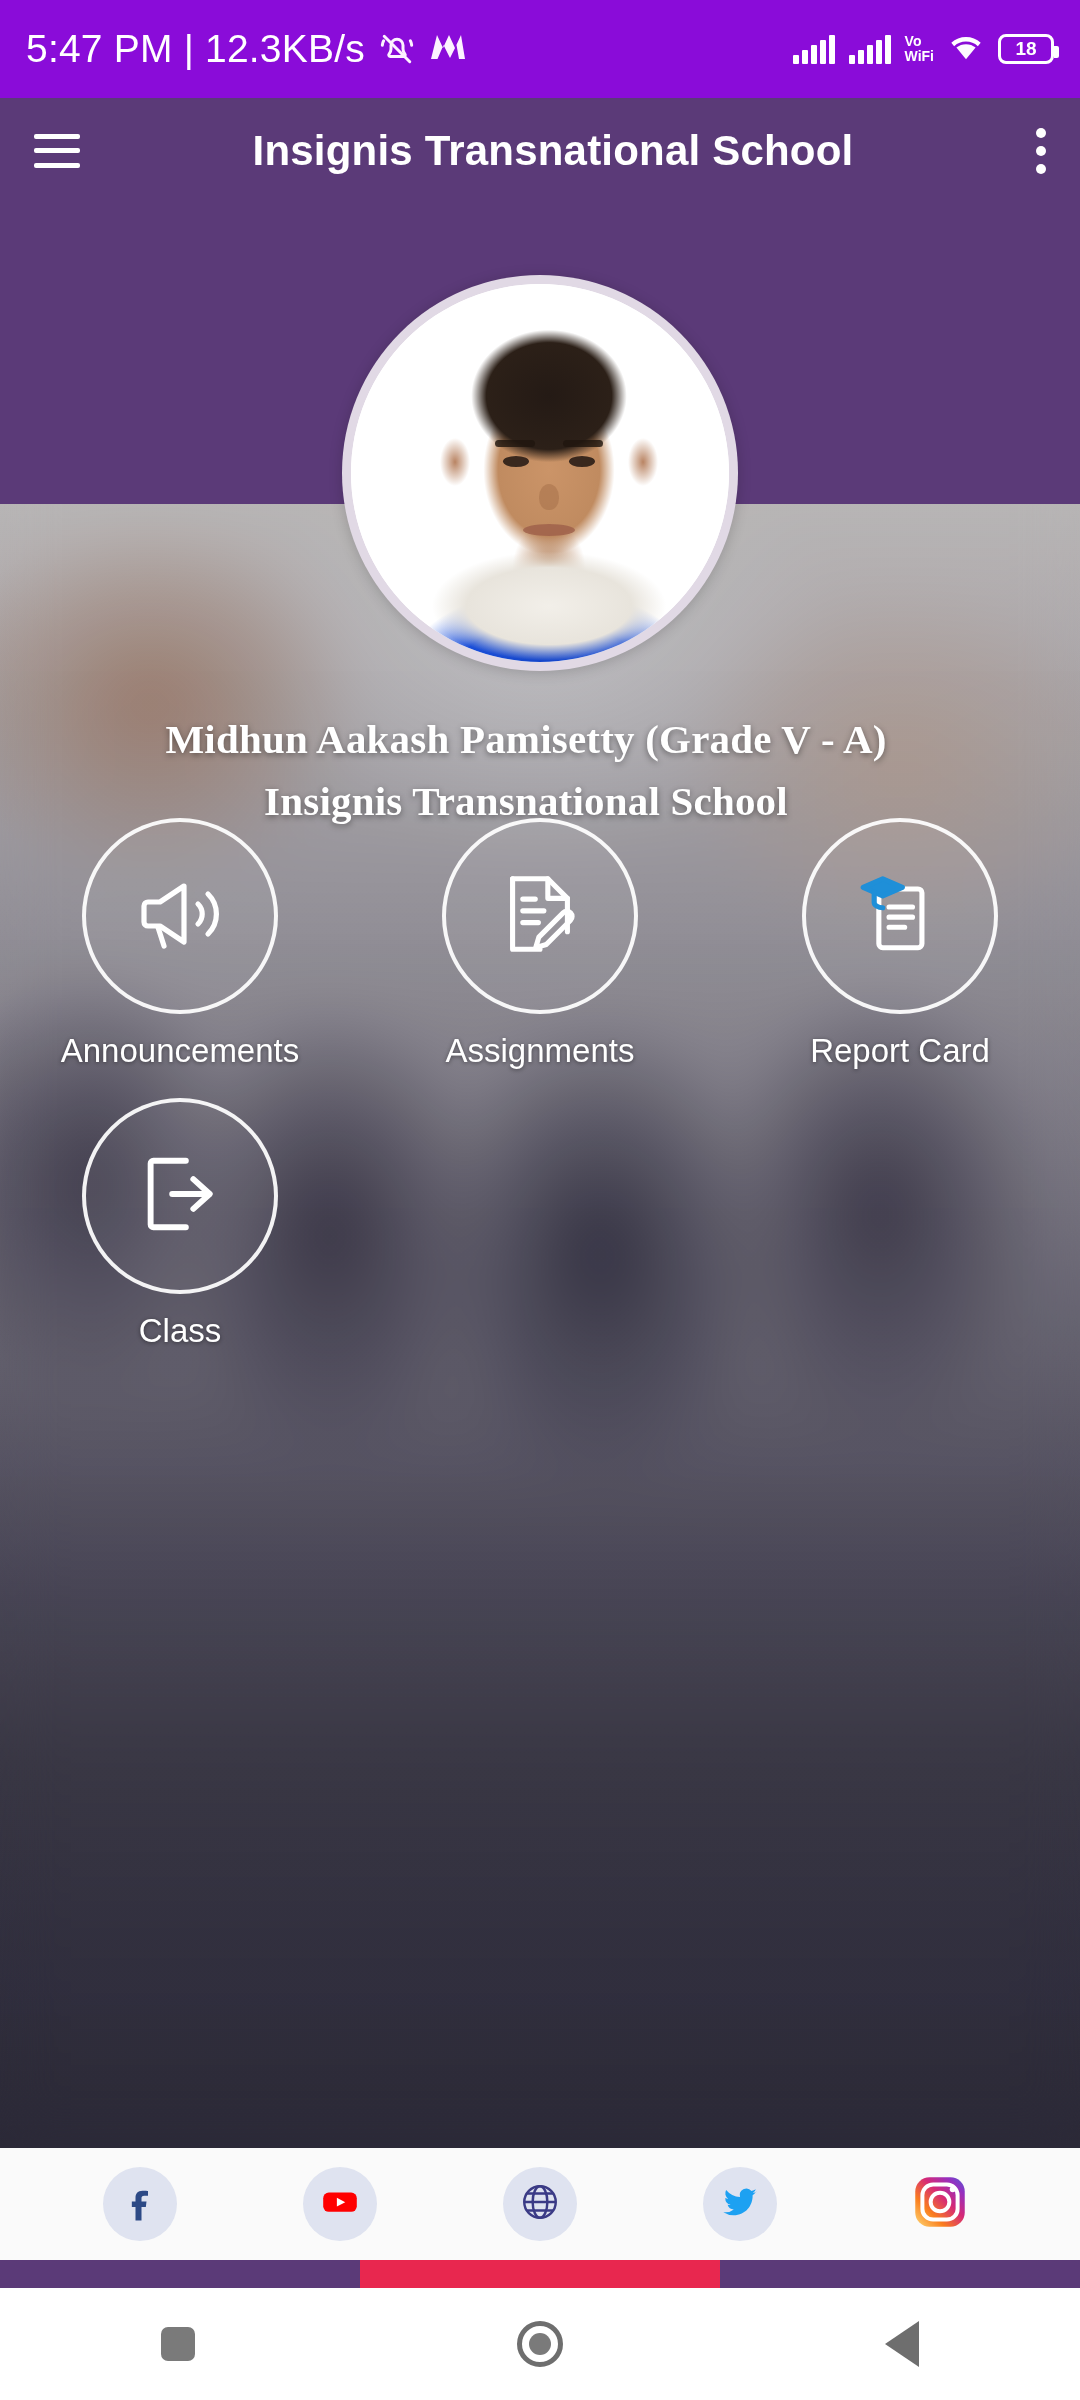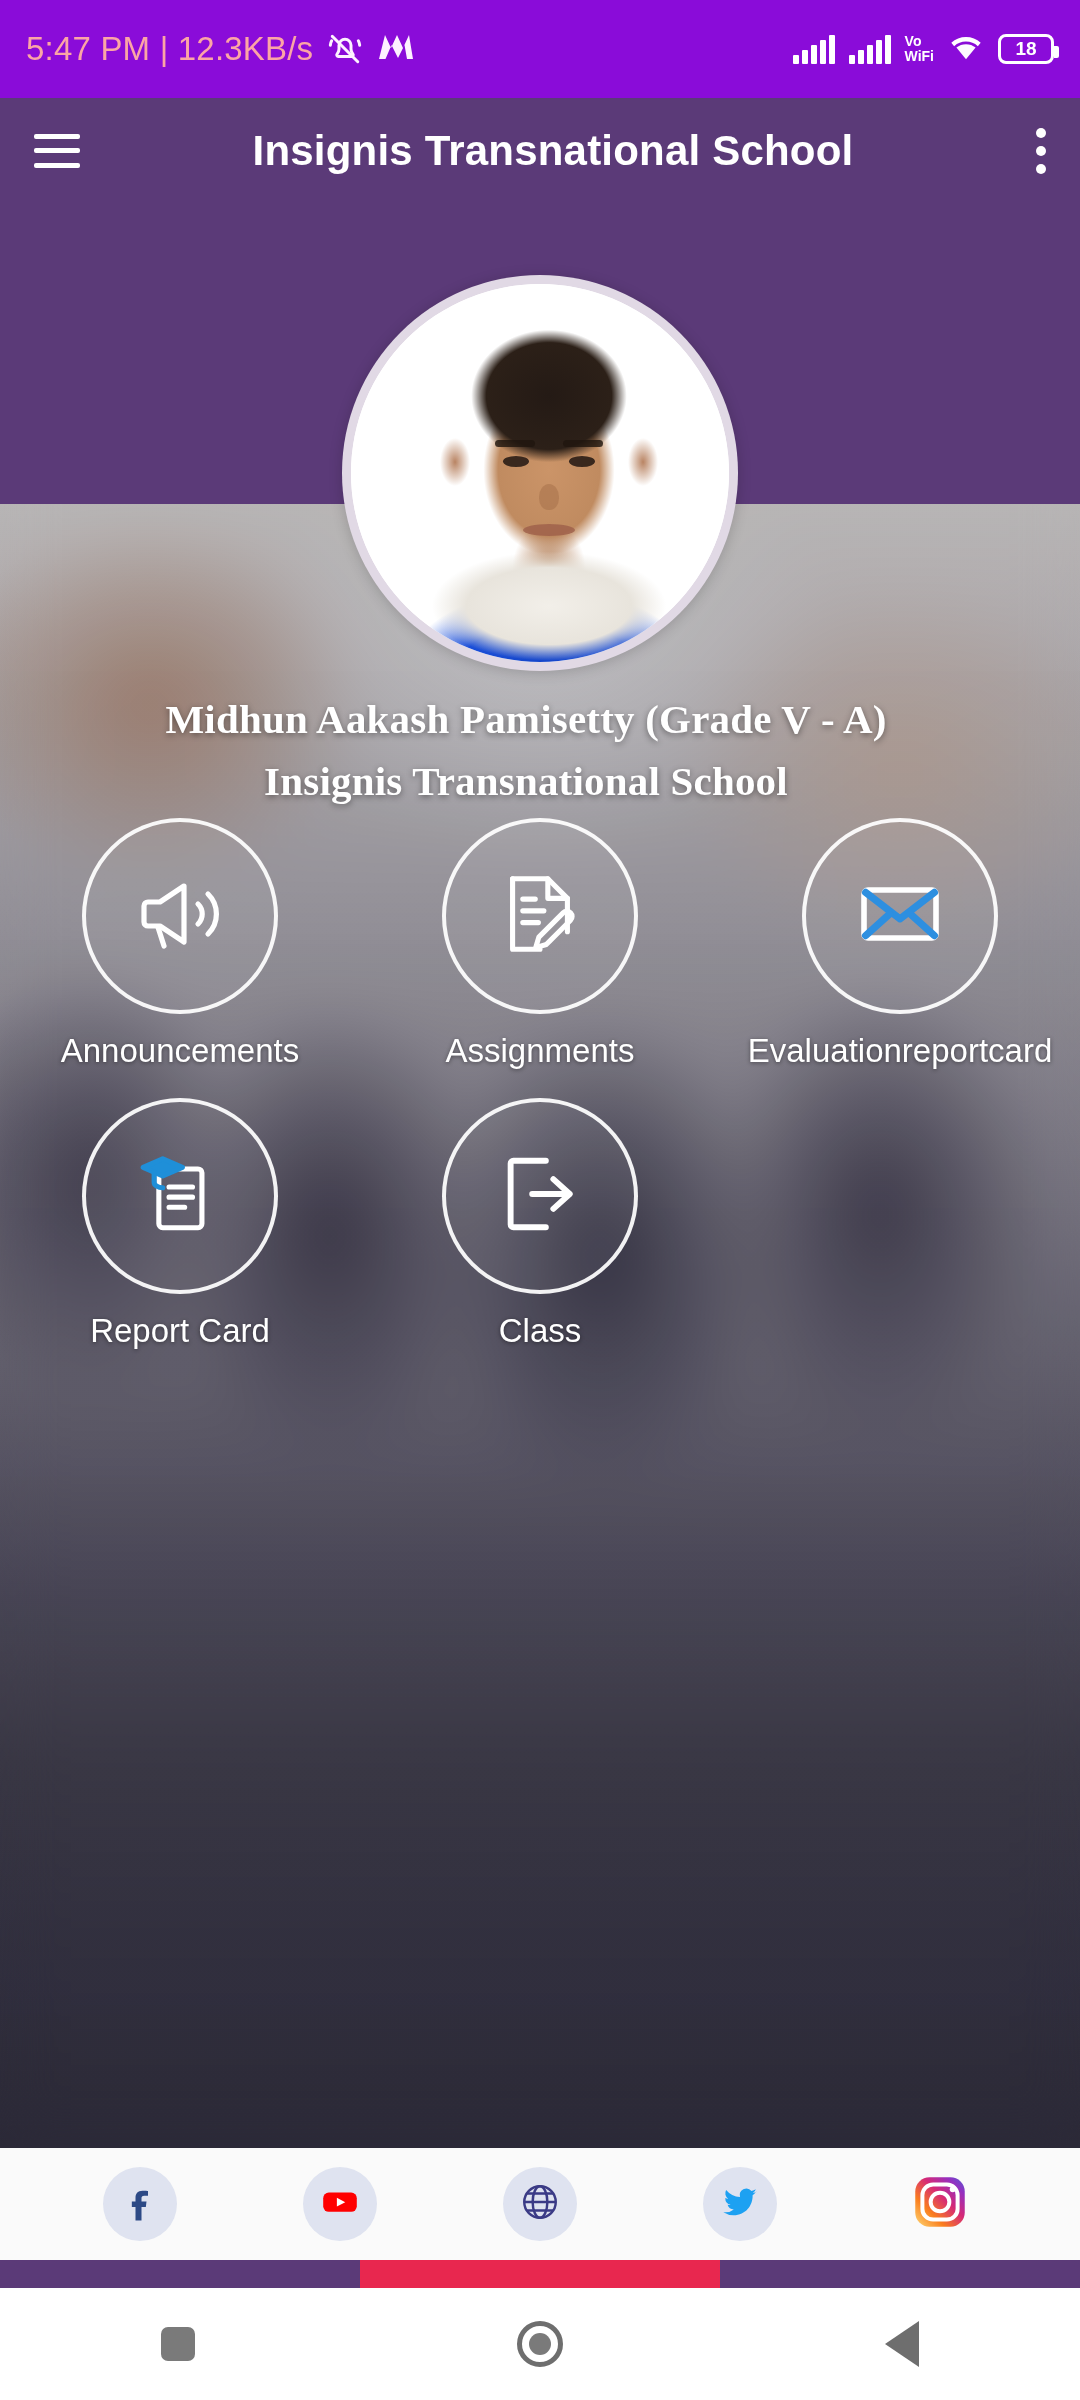--- a/index.html
+++ b/index.html
@@ -10,21 +10,21 @@
   }
   #phone { position:relative; width:1080px; height:2400px; overflow:hidden; }
 
   
   .status-bar{
     position:absolute; left:0; top:0; width:1080px; height:98px;
     background:#8A0CD9; display:flex; align-items:center;
     padding:0 26px; z-index:40;
   }
   .sb-left{ display:flex; align-items:center; gap:14px; }
-  .sb-time{ color:#fca5a5; font-size:33px; letter-spacing:.2px; font-weight:400; white-space:nowrap;}
+  .sb-time{ color:#ffffff; font-size:39px; letter-spacing:.2px; font-weight:400; white-space:nowrap;}
   .sb-right{ margin-left:auto; display:flex; align-items:center; gap:14px; }
   .mute-icon{ width:36px; height:36px; position:relative; display:block; }
   .m-logo{ font-size:34px; color:#fdf2ff; font-weight:700; letter-spacing:-2px; font-family:"DejaVu Sans", sans-serif;}
 
   .sig{ display:flex; align-items:flex-end; gap:3px; height:30px;}
   .sig i{ display:block; width:6px; background:#fff; border-radius:1px;}
   .sig i:nth-child(1){height:9px}
   .sig i:nth-child(2){height:14px}
   .sig i:nth-child(3){height:19px}
   .sig i:nth-child(4){height:24px}
@@ -112,21 +112,21 @@
   .face-eye.l{ left:152px; top:172px;}
   .face-eye.r{ left:218px; top:172px;}
   .face-brow{ position:absolute;width:40px;height:7px;border-radius:4px;background:#20160f;opacity:.82;}
   .face-brow.l{left:144px;top:156px;}
   .face-brow.r{left:212px;top:156px;}
   .face-mouth{ position:absolute;left:172px;top:240px;width:52px;height:12px;border-radius:50%;background:#9c5d49;opacity:.78;}
   .face-nose{ position:absolute;left:188px;top:200px;width:20px;height:26px;border-radius:50% 50% 45% 45%;background:rgba(160,106,68,.45);}
 
   
   .name-block{
-    position:absolute; left:0; top:688px; width:1052px; text-align:center; z-index:22;
+    position:absolute; left:0; top:708px; width:1052px; text-align:center; z-index:22;
     font-family:"Liberation Serif", serif;
     color:#ffffff; text-shadow:0 2px 6px rgba(0,0,0,.42);
   }
   .name-line{ font-size:41px; font-weight:700; line-height:62px; letter-spacing:.2px;}
 
   
   .grid{
     position:absolute; left:0; top:818px; width:1080px; z-index:22;
     display:grid; grid-template-columns:repeat(3,1fr); row-gap:28px;
   }
@@ -285,32 +285,20 @@
             <path d="M14 3v5h5"></path>
             <path d="M7.6 8.2h3.2M7.6 11.2h5.4M7.6 14.2h4"></path>
             <path d="M19.8 13.6 13.6 19.8l-2.7.8.8-2.7 6.2-6.2a1.3 1.3 0 0 1 1.9 1.9z"></path>
           </svg>
         </span>
       </div>
       <div class="cell-label">Assignments</div>
     </div>
 
 
-    <div class="cell">
-      <div class="circle">
-        <span>
-          <svg width="96" height="96" viewBox="0 0 24 24" fill="none" stroke="#ffffff" stroke-width="1.4" stroke-linecap="round" stroke-linejoin="round">
-            <rect x="3" y="6" width="18" height="12" rx="1"></rect>
-            <path d="M3.4 6.6 12 13.2l8.6-6.6" stroke="#2d8fe0" stroke-width="1.8"></path>
-            <path d="M3.4 17.4 9.4 12M20.6 17.4 14.6 12" stroke="#2d8fe0" stroke-width="1.8"></path>
-          </svg>
-        </span>
-      </div>
-      <div class="cell-label">Evaluationreportcard</div>
-    </div>
 
     <div class="cell">
       <div class="circle">
         <span>
           <svg width="94" height="94" viewBox="0 0 24 24" fill="none" stroke="#ffffff" stroke-width="1.3" stroke-linecap="round" stroke-linejoin="round">
             <rect x="6.6" y="5.6" width="11" height="15" rx="1"></rect>
             <path d="M9.2 10.2h6M9.2 12.8h6M9.2 15.4h4"></path>
             <path d="M2.6 5.2 7.6 3l5 2.2-5 2.2z" fill="#1f8fd8" stroke="#1f8fd8"></path>
             <path d="M5.4 6.4v2.6c0 .8 1 1.4 2.2 1.4" stroke="#1f8fd8"></path>
           </svg>

